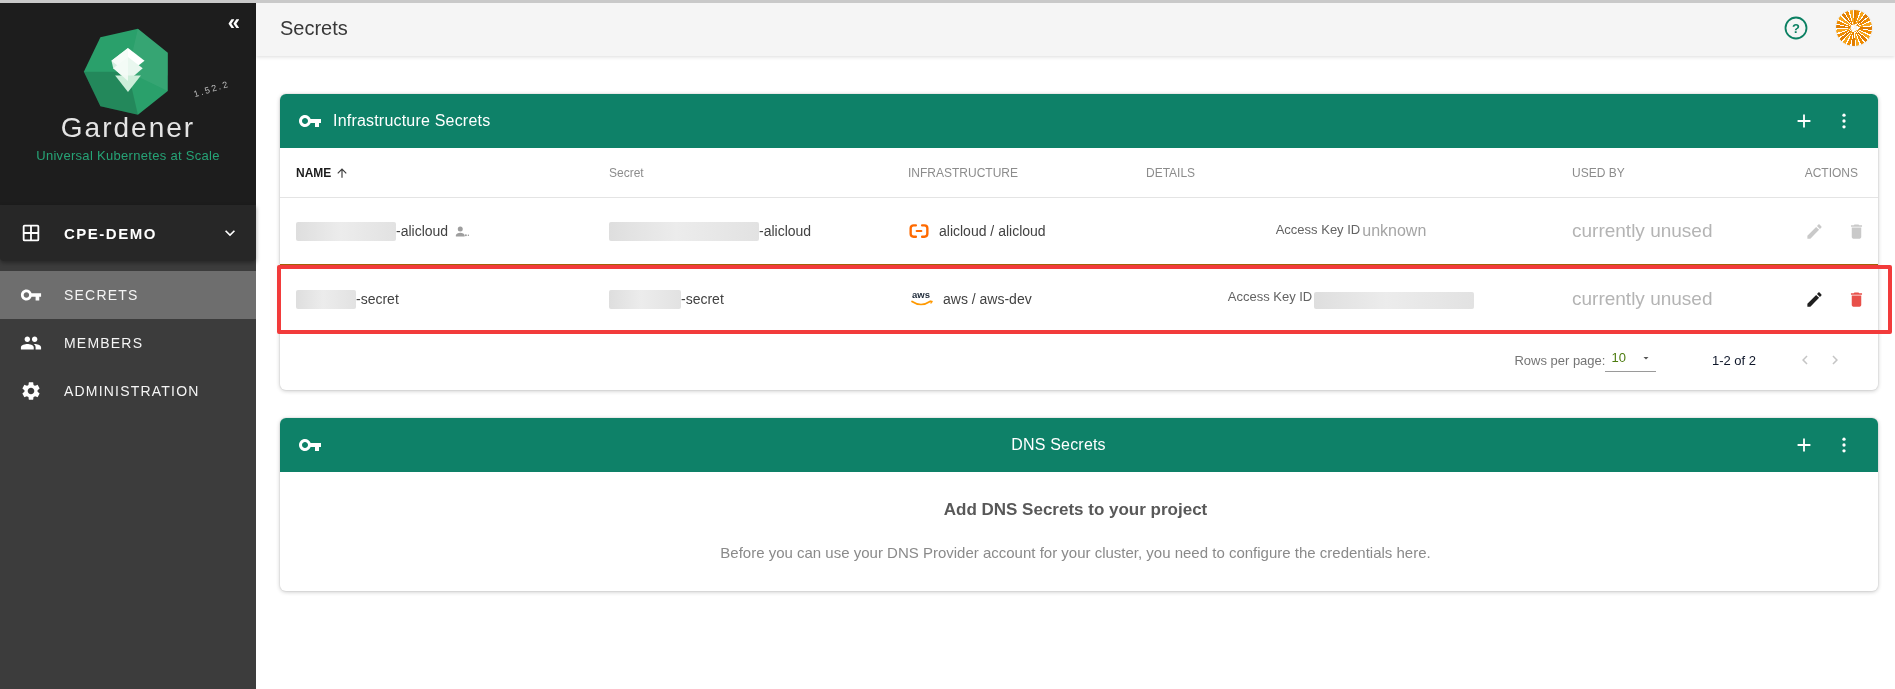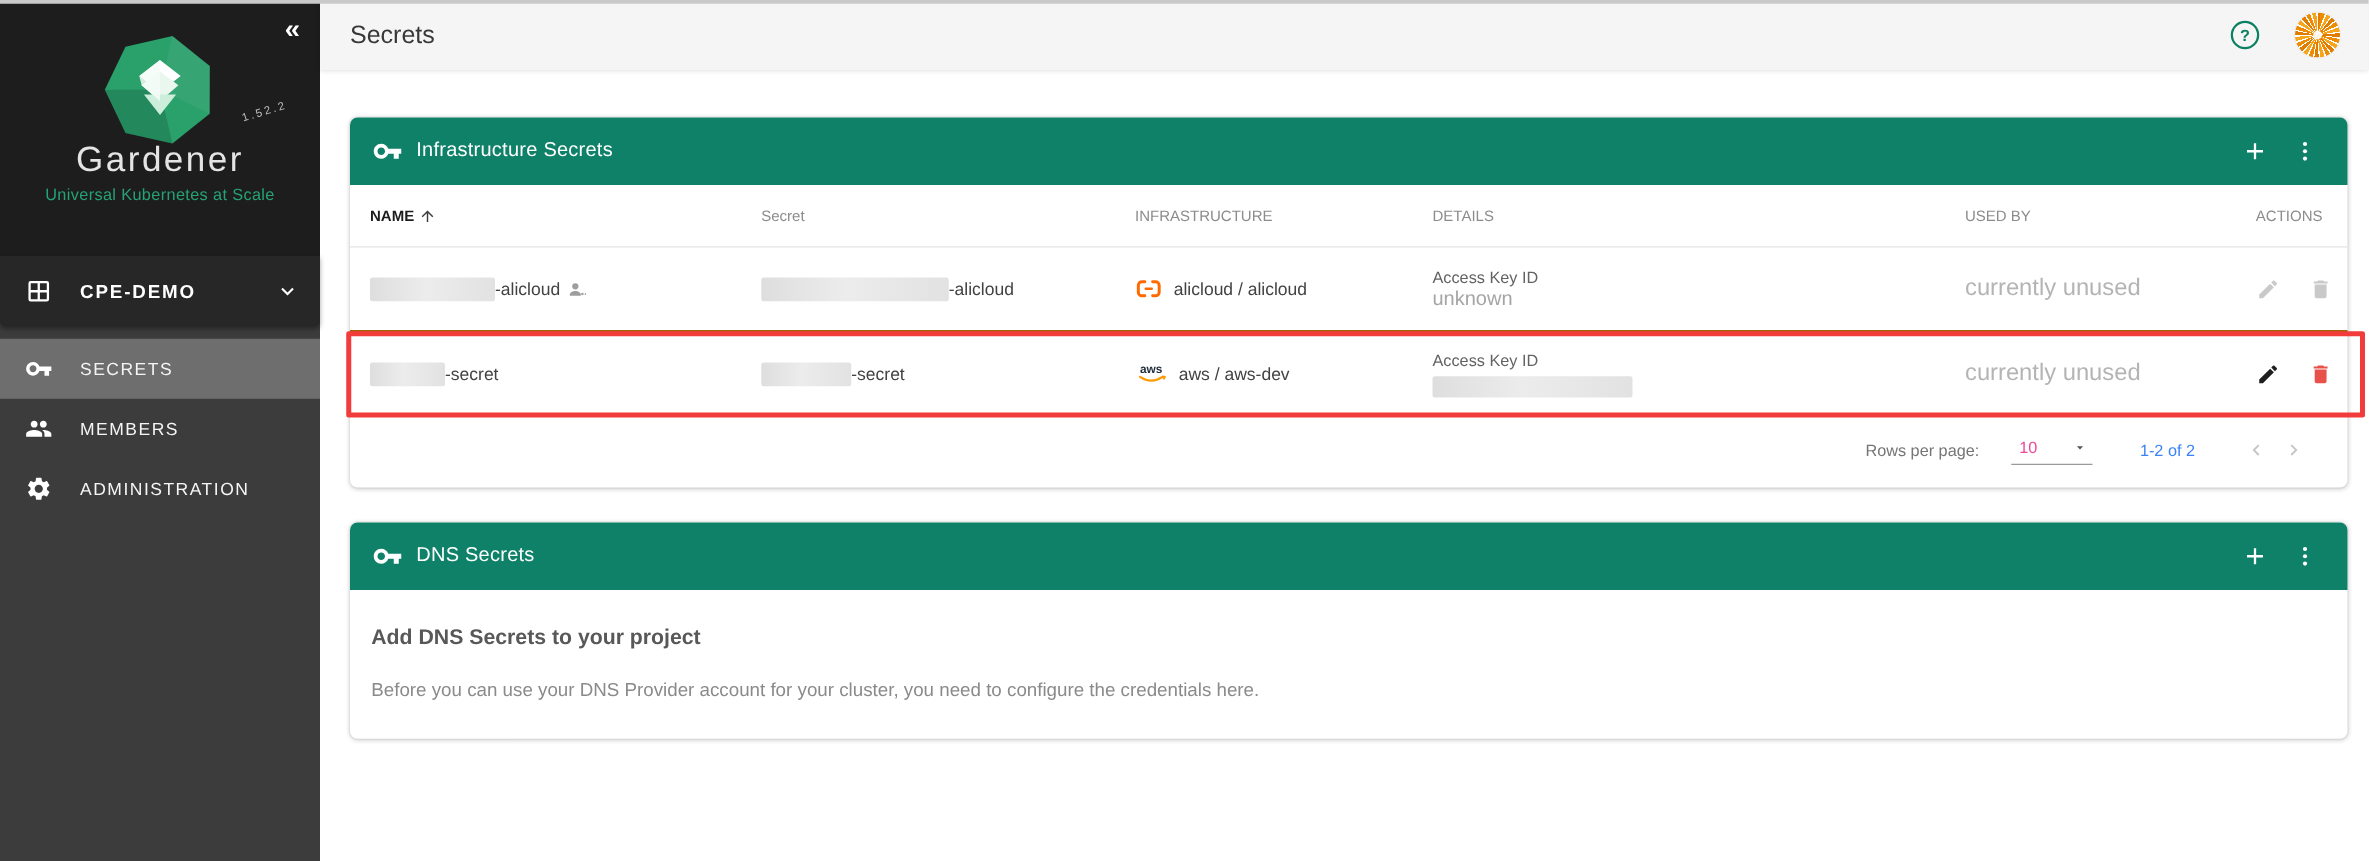--- a/index.html
+++ b/index.html
@@ -59,40 +59,40 @@
   .sort-arrow { width:14px; height:14px; margin-left:4px; }
 
   .drow { height:66px; position:relative; }
   .drow + .drow { border-top:4px solid #a16207; }
   .cell { padding-left:16px; font-size:14px; color:#424242; display:flex; align-items:center; }
   .cell.actions { justify-content:flex-end; padding-right:14px; gap:6px; }
   .redact { display:inline-block; height:19px; border-radius:2px; vertical-align:middle;
     background:linear-gradient(90deg,#dedede 0%,#ececec 45%,#e2e2e2 100%); }
   .r-w100{width:100px;} .r-w150{width:150px;} .r-w60{width:60px;} .r-w72{width:72px;} .r-w160{width:160px; height:17px; margin-top:3px;}
   .infra-cell { gap:9px; }
-  .details-cell { flex-direction:column; align-items:flex-start; justify-content:center; gap:2px; }
+  .details-cell { flex-direction:row; align-items:flex-start; justify-content:center; gap:2px; }
   .details-label { font-size:13px; color:#636363; }
   .details-value { font-size:16px; color:#a5a5a5; }
   .usedby { font-size:19px; color:#b4b4b4; }
   .action-btn { width:36px; height:36px; display:flex; align-items:center; justify-content:center; border-radius:50%; cursor:pointer; }
   .shared-icon { margin-left:6px; }
 
   .red-annotation { position:absolute; left:-3px; right:-14px; top:-3px; bottom:-4px;
     border:4px solid #f23b3b; border-radius:2px; pointer-events:none; z-index:10; }
 
   
   .pagination { height:60px; display:flex; align-items:center; justify-content:flex-end; padding-right:28px; font-size:13px; color:#757575; }
-  .rpp-select { display:flex; align-items:center; gap:28px; margin-left:26px; border-bottom:1px solid #9a9a9a;
-    padding:2px 4px 6px 6px; cursor:pointer; color:#ec4899; }
-  .range-text { margin-left:38px; color:#3b82f6; }
+  .rpp-select { display:flex; align-items:center; gap:14px; border-bottom:1px solid #9a9a9a;
+    padding:2px 4px 6px 6px; cursor:pointer; color:#4d7c0f; }
+  .range-text { margin-left:56px; color:#0f172a; }
   .page-chevron { width:30px; height:30px; display:flex; align-items:center; justify-content:center; cursor:default; }
   .page-chevron.first { margin-left:34px; }
 
   
-  .dns-card { margin-top:28px; }
+  .dns-card { margin-top:28px;text-align:center; }
   .dns-body { padding:28px 24px 30px 17px; }
   .dns-heading { font-size:17px; font-weight:bold; color:#585858; }
   .dns-desc { font-size:15px; color:#8a8a8a; margin-top:24px; }
 </style>
 </head>
 <body>
 
 <div class="app">
   <div class="top-strip"></div>
 

